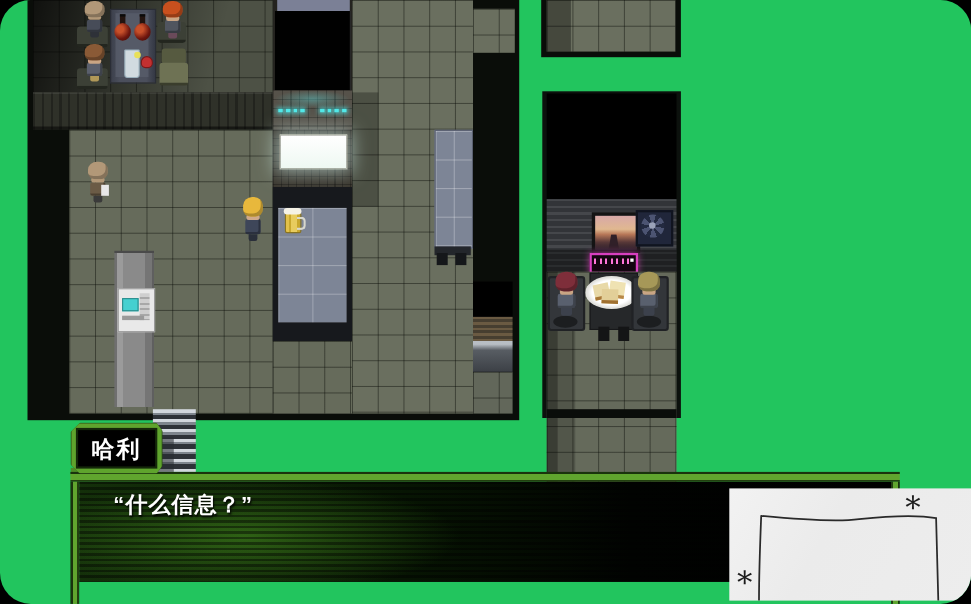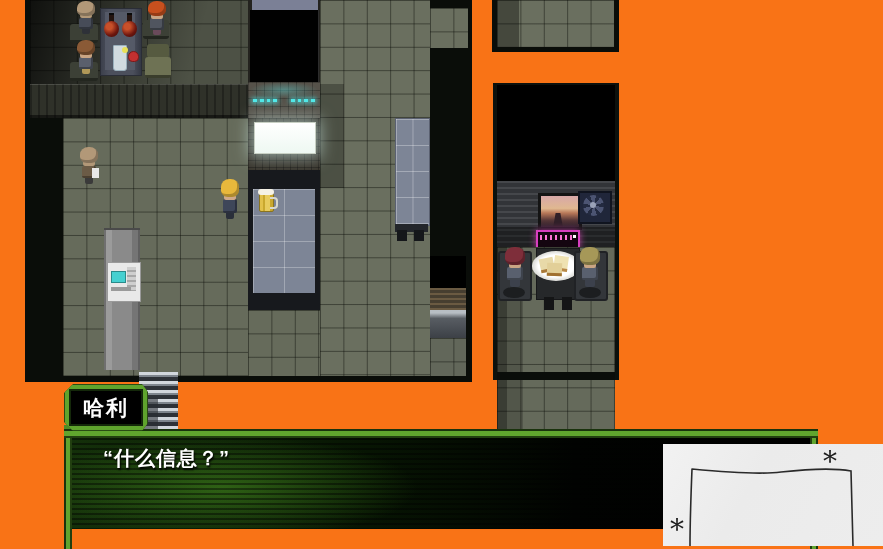--- a/index.html
+++ b/index.html
@@ -1,17 +1,17 @@
 <!DOCTYPE html>
 <html><head>
 <meta charset="utf-8">
 <style>
   html,body{margin:0;padding:0;background:#000;}
-  #stage{position:relative;width:883px;height:549px;background:#f97316;overflow:hidden;
-         font-family:"Liberation Sans","DejaVu Sans",sans-serif;}
+  #stage{position:relative;width:883px;height:549px;background:#22c55e;overflow:hidden;
+         font-family:"Liberation Sans","DejaVu Sans",sans-serif;border-radius:28px;}
   .abs{position:absolute;}
   
   .tiles{background-color:var(--c,#6a6f5f);
     background-image:linear-gradient(rgba(8,10,6,.45) 1px, transparent 1px),
                      linear-gradient(90deg, rgba(8,10,6,.45) 1px, transparent 1px);
     background-size:23.4px 23.4px;}
   .rim{background:#0a0d09;}
   
   .dlg-inner{background:
       radial-gradient(260px 70px at 150px 55%, rgba(80,160,35,.5), rgba(0,0,0,0) 75%),

